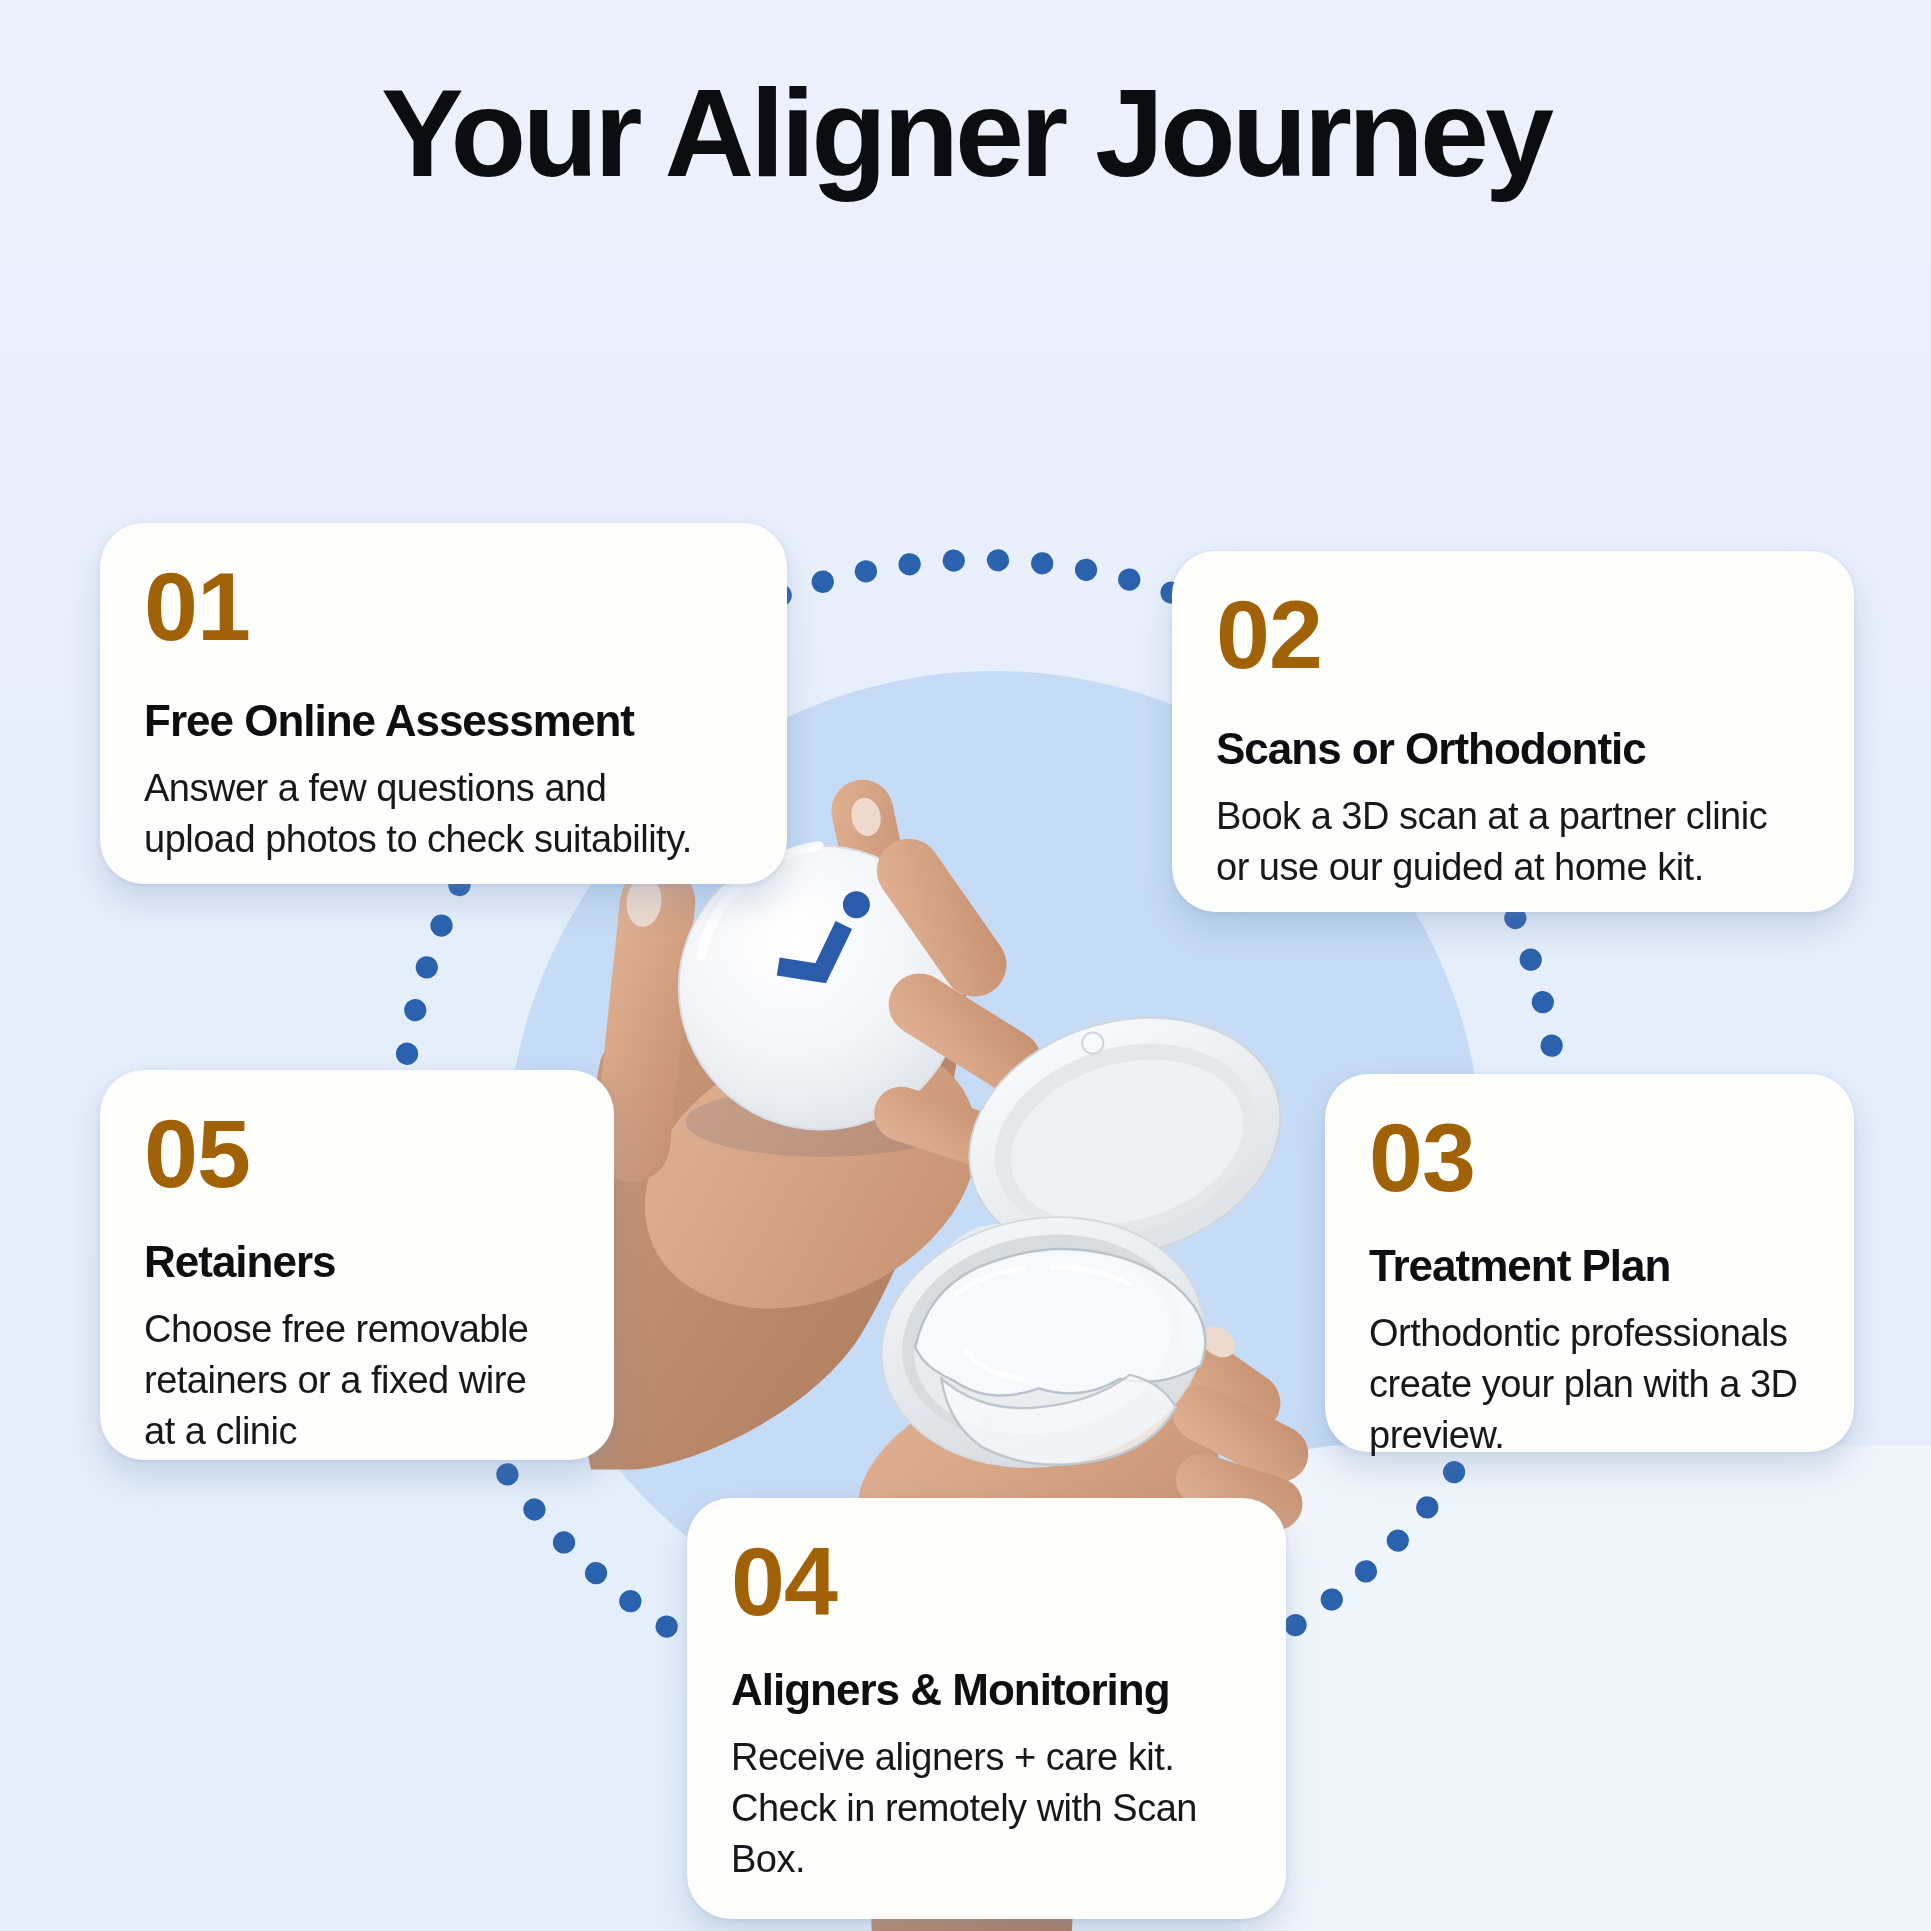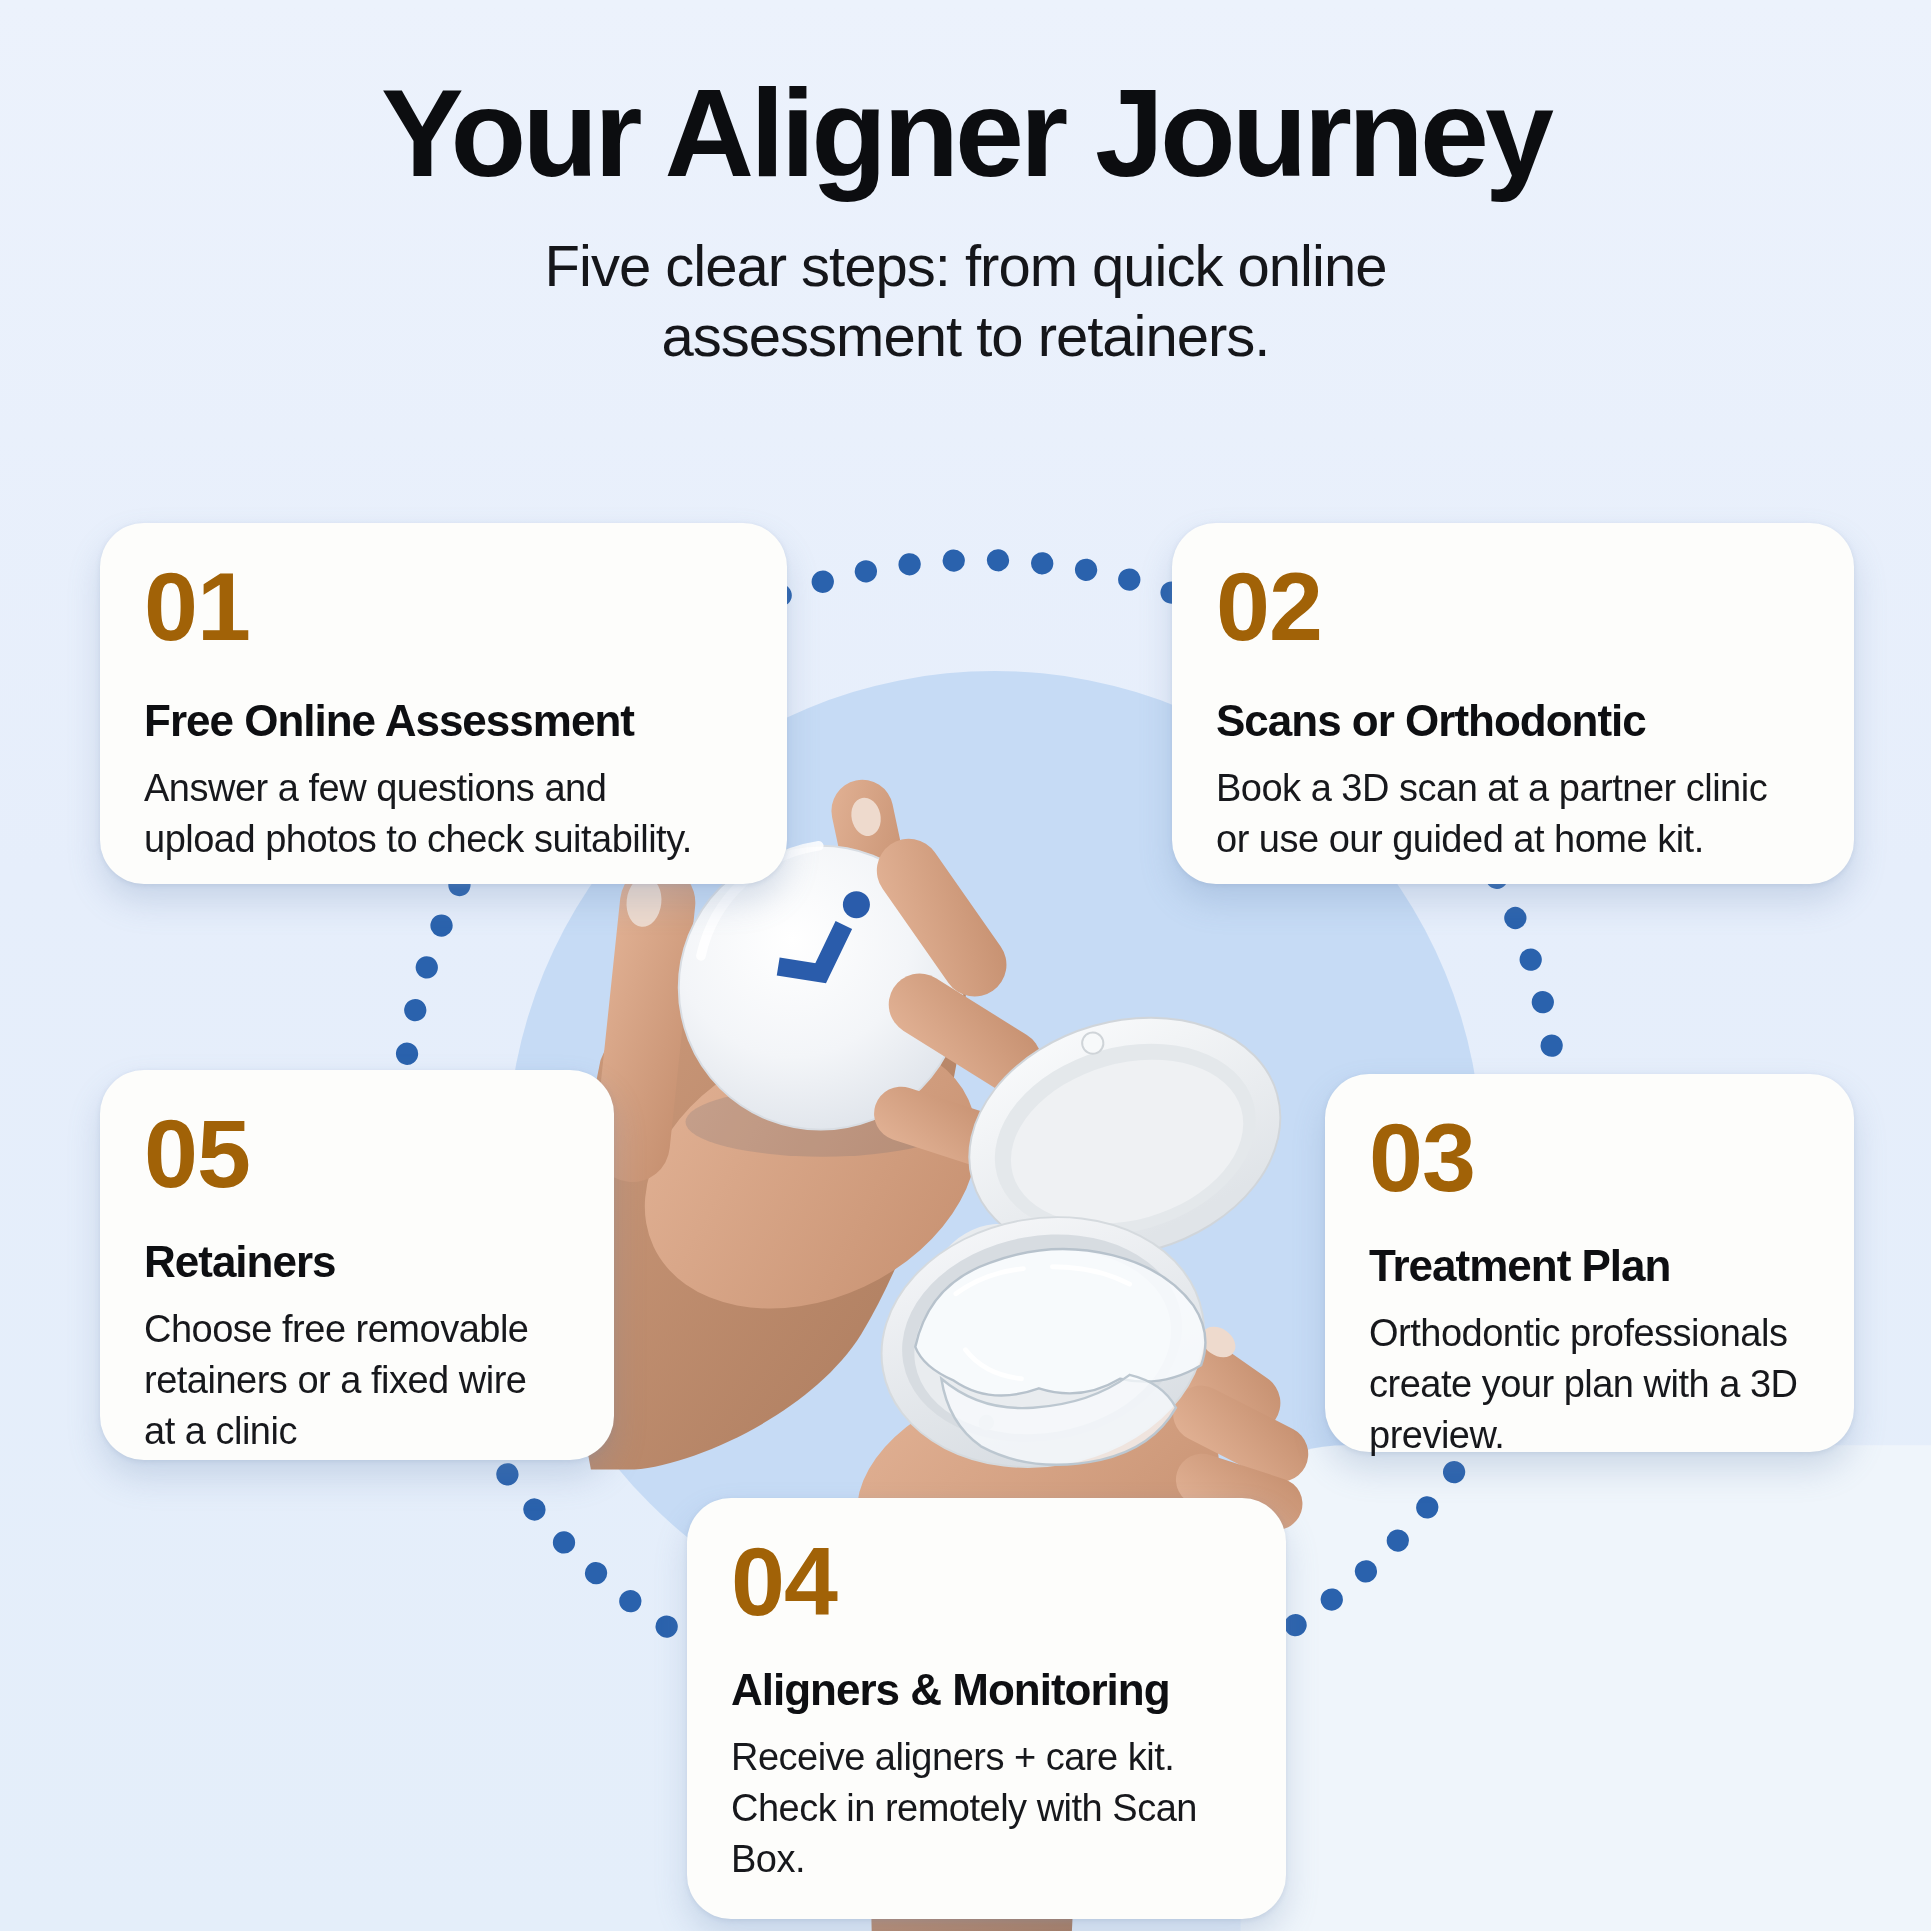--- a/index.html
+++ b/index.html
@@ -23,21 +23,21 @@
     box-shadow:0 17.4px 33px rgba(105,135,175,.24), 0 1.9px 5.8px rgba(120,145,180,.18);
     padding:35px 44px;box-sizing:border-box;
   }
   .card .num{font-size:97px;font-weight:700;line-height:1;color:#a16207;letter-spacing:-1px;}
   .card .title{margin-top:41px;font-size:44px;font-weight:700;letter-spacing:-1px;color:#0e0f12;}
   .card .body{
     margin-top:17.4px;font-size:38px;font-weight:400;letter-spacing:-0.5px;
     line-height:1.34;color:#17181c;white-space:pre-line;
   }
   .card-01{left:100px;top:523px;width:687px;height:361px;}
-  .card-02{left:1172px;top:523px;width:682px;height:361px;}
+  .card-02{left:1172px;top:551px;width:682px;height:361px;}
   .card-03{left:1325px;top:1074px;width:529px;height:378px;}
   .card-04{left:687px;top:1498px;width:599px;height:421px;}
   .card-05{left:100px;top:1070px;width:514px;height:390px;}
   .card-03 .title,.card-04 .title,.card-05 .title{margin-top:35px;}
 </style>
 </head>
 <body>
 
 <div class="stage">
 
@@ -130,22 +130,20 @@
                  Q 1026 1456 988 1430 Q 956 1416 948 1395 Z" fill="rgba(250,253,255,0.82)" stroke="#b7c2cc" stroke-width="2.5"></path>
         <path d="M 975 1428 Q 1015 1462 1070 1458 Q 1130 1454 1170 1424 Q 1204 1432 1218 1458
                  Q 1194 1500 1140 1512 Q 1070 1527 1016 1498 Q 982 1474 975 1428 Z" fill="rgba(248,251,254,0.75)" stroke="#bcc7d0" stroke-width="2.5"></path>
         <path d="M 990 1340 q 30 -22 70 -26 M 1090 1312 q 45 0 80 18 M 1000 1398 q 20 26 58 30" fill="none" stroke="rgba(255,255,255,0.9)" stroke-width="5" stroke-linecap="round"></path>
       </g>
     </g>
   </svg>
 
   <div class="header">
     <h1>Your Aligner Journey</h1>
-    <div class="subtitle">Five clear steps: from quick online
-assessment to retainers.</div>
   </div>
 
   <div class="card card-01">
     <div class="num">01</div>
     <div class="title">Free Online Assessment</div>
     <div class="body">Answer a few questions and
 upload photos to check suitability.</div>
   </div>
 
   <div class="card card-02">

